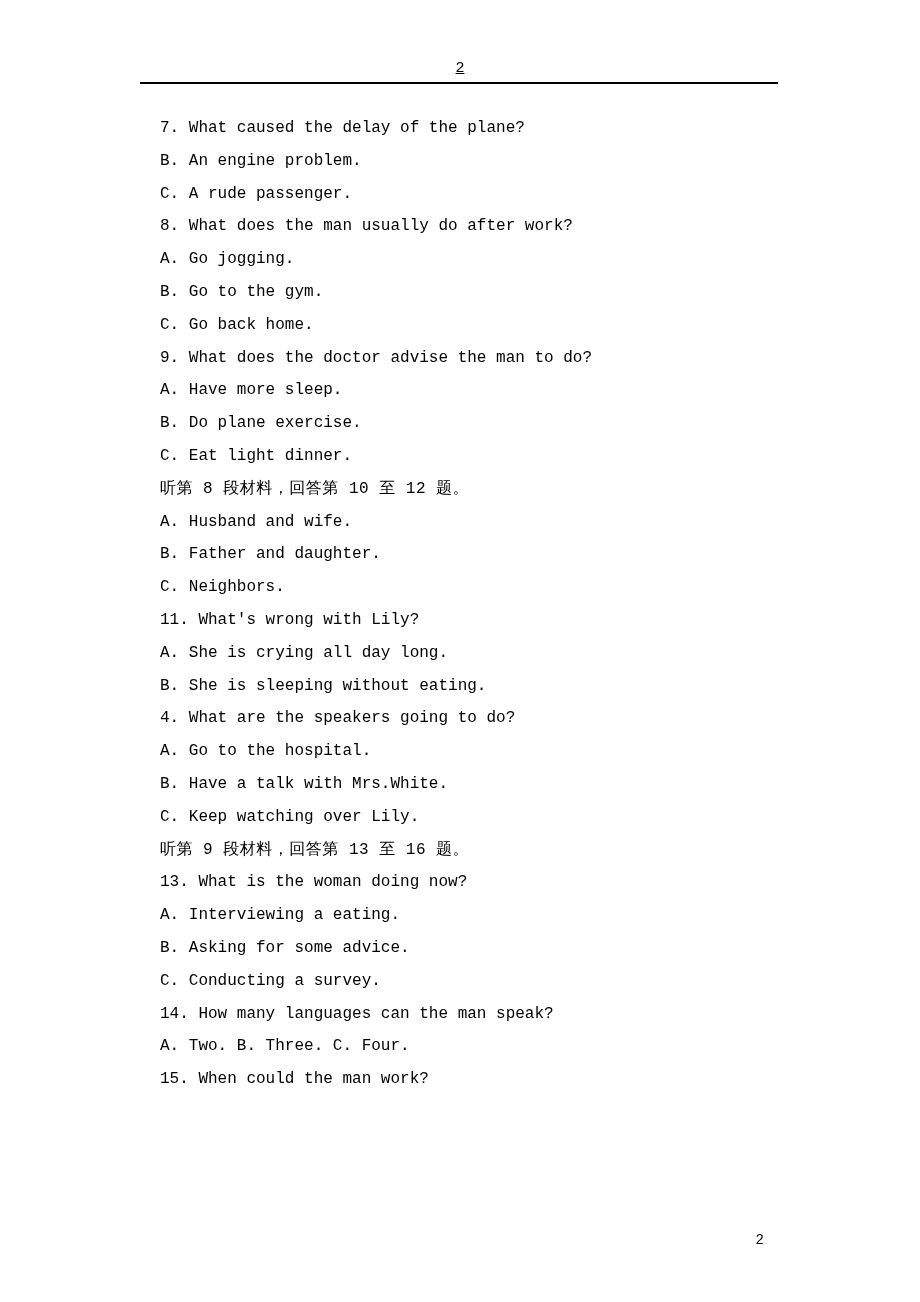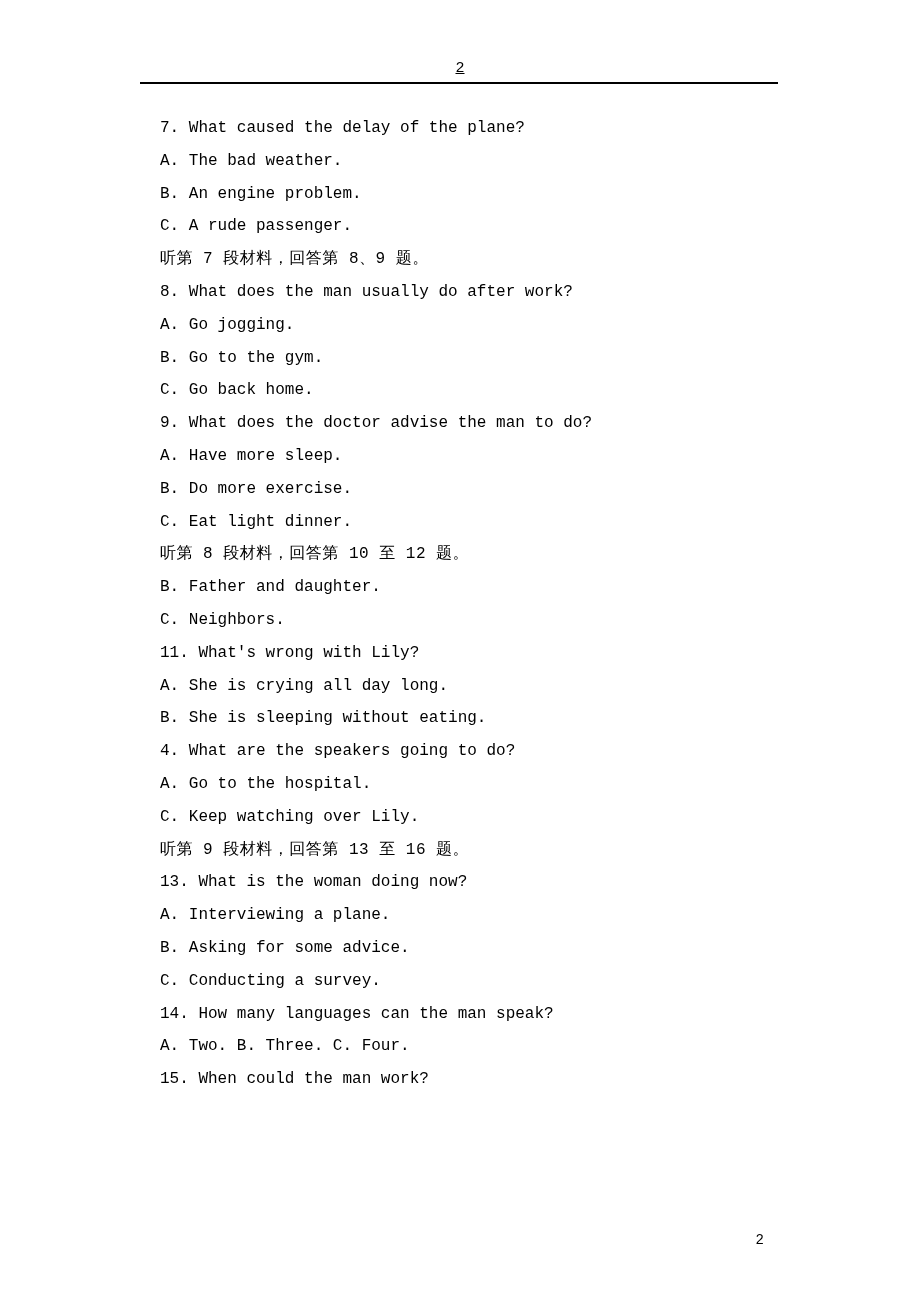--- a/index.html
+++ b/index.html
@@ -64,44 +64,44 @@
 <div class="page">
 
   <div class="header-area">
     <div class="page-number-top">2</div>
     <div class="header-rule"></div>
   </div>
 
   <div class="content" id="content">
 
   <p class="english">7. What caused the delay of the plane?</p>
-      <p class="english">A. The bad weather.</p>
       <p class="english">B. An engine problem.</p>
       <p class="english">C. A rude passenger.</p>
-      <p>听第 7 段材料，回答第 8、9 题。</p>
       <p class="english">8. What does the man usually do after work?</p>
       <p class="english">A. Go jogging.</p>
       <p class="english">B. Go to the gym.</p>
       <p class="english">C. Go back home.</p>
       <p class="english">9. What does the doctor advise the man to do?</p>
       <p class="english">A. Have more sleep.</p>
-      <p class="english">B. Do more exercise.</p>
+      <p class="english">B. Do plane exercise.</p>
       <p class="english">C. Eat light dinner.</p>
       <p>听第 8 段材料，回答第 10 至 12 题。</p>
+      <p class="english">A. Husband and wife.</p>
       <p class="english">B. Father and daughter.</p>
       <p class="english">C. Neighbors.</p>
       <p class="english">11. What's wrong with Lily?</p>
       <p class="english">A. She is crying all day long.</p>
       <p class="english">B. She is sleeping without eating.</p>
       <p class="english">4. What are the speakers going to do?</p>
       <p class="english">A. Go to the hospital.</p>
+      <p class="english">B. Have a talk with Mrs.White.</p>
       <p class="english">C. Keep watching over Lily.</p>
       <p>听第 9 段材料，回答第 13 至 16 题。</p>
       <p class="english">13. What is the woman doing now?</p>
-      <p class="english">A. Interviewing a plane.</p>
+      <p class="english">A. Interviewing a eating.</p>
       <p class="english">B. Asking for some advice.</p>
       <p class="english">C. Conducting a survey.</p>
       <p class="english">14. How many languages can the man speak?</p>
       <p class="english">A. Two.  B. Three.  C. Four.</p>
       <p class="english">15. When could the man work?</p>
     </div>
 
   <div class="footer-num">2</div>
 </div>
 

